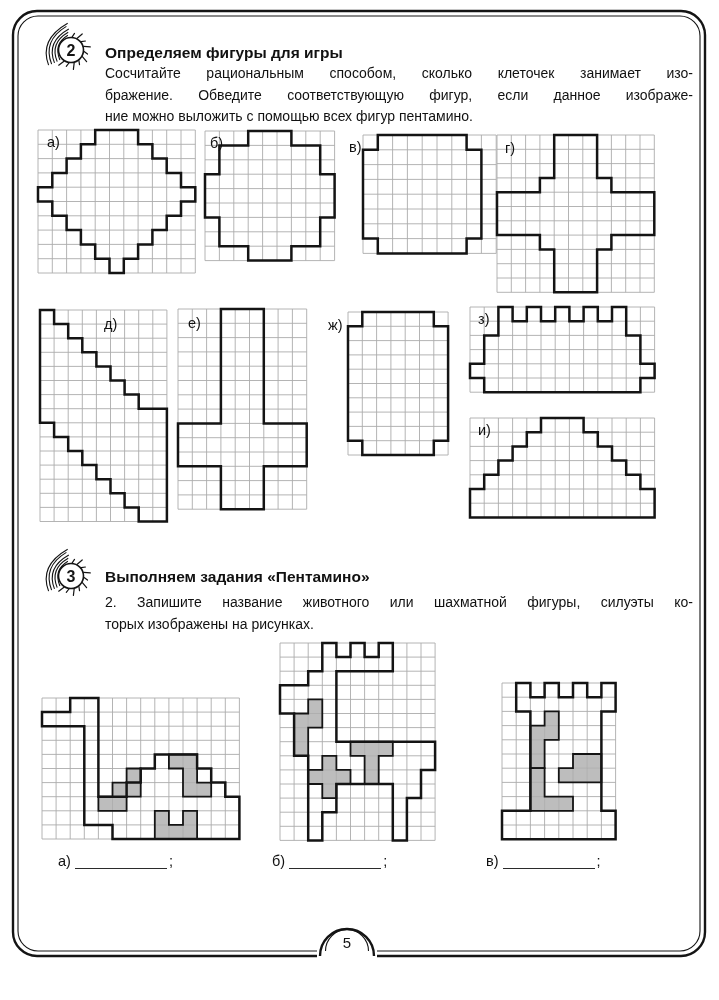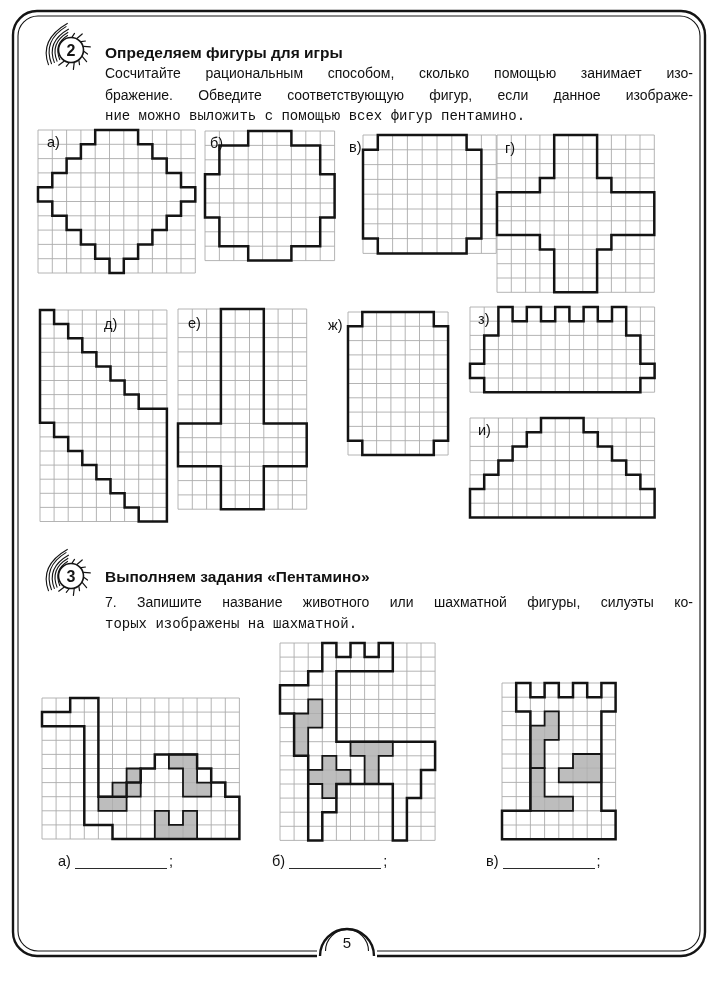--- a/index.html
+++ b/index.html
@@ -3,21 +3,21 @@
 <meta charset="utf-8">
 <style>
   html,body{margin:0;padding:0;background:#fff;}
   .page{position:relative;width:719px;height:1000px;background:#fff;overflow:hidden;
         font-family:"Liberation Sans","DejaVu Sans",sans-serif;color:#111;}
   .frame{position:absolute;left:0;top:0;}
   .badge{position:absolute;width:66px;height:58px;}
   .sec-title{position:absolute;left:105px;font-size:15.5px;font-weight:bold;white-space:nowrap;}
   .para{position:absolute;left:105px;width:588px;font-size:14px;line-height:21.5px;}
   .para .jl{text-align:justify;text-align-last:justify;}
-  .para .ll{text-align:left;font-family:Liberation Mono, monospace;}
+  .para .ll{text-align:left;}
   .fig{position:absolute;}
   .fig svg{display:block;}
   .figlabel{position:absolute;font-size:14.5px;color:#111;background:rgba(255,255,255,0);}
   .answers{position:absolute;left:0;top:853px;width:719px;height:24px;font-size:14.5px;}
   .ans{position:absolute;top:0;white-space:nowrap;}
   .ans .line{display:inline-block;width:92px;height:15px;margin:0 2px 0 4px;
              border-bottom:1.6px solid #2b2b2b;vertical-align:bottom;}
   .pgnum{font-size:15px;font-family:"Liberation Sans","DejaVu Sans",sans-serif;}
 </style>
 </head>
@@ -48,21 +48,21 @@
         <path d="M52.4 34.6 L56.6 39.7" stroke="#141414" stroke-width="1.2" stroke-linecap="round"></path>
         <path d="M48.9 38.5 L49.5 42.7" stroke="#141414" stroke-width="1.2" stroke-linecap="round"></path>
         <path d="M44.2 40.8 L43.4 47.4" stroke="#141414" stroke-width="1.2" stroke-linecap="round"></path>
         <path d="M38.9 41.0 L36.3 44.3" stroke="#141414" stroke-width="1.2" stroke-linecap="round"></path>
         <path d="M34.0 39.2 L28.7 43.2" stroke="#141414" stroke-width="1.2" stroke-linecap="round"></path>
         <circle cx="41" cy="28" r="12.5" fill="#fff" stroke="#141414" stroke-width="1.6"></circle>
         <text x="41" y="33.5" text-anchor="middle" font-size="16" font-weight="bold" fill="#141414" font-family="'Liberation Sans','DejaVu Sans',sans-serif">2</text>
       </svg></div>
   <div class="sec-title" style="top:44px;">Определяем фигуры для игры</div>
   <div class="para" style="top:63px;" id="para2">
-      <div class="jl">Сосчитайте рациональным способом, сколько помощью занимает изо-</div>
+      <div class="jl">Сосчитайте рациональным способом, сколько клеточек занимает изо-</div>
       <div class="jl">бражение. Обведите соответствующую фигур, если данное изображе-</div>
       <div class="ll">ние можно выложить с помощью всех фигур пентамино.</div>
     </div>
 
   <div class="badge" style="left:30px;top:548px;" id="badge3"><svg width="66" height="58" viewBox="0 0 66 58">
         <path d="M37.9 13.3 Q23.2 22.2 29.9 38.0" fill="none" stroke="#141414" stroke-width="1.1"></path>
         <path d="M38.2 10.2 Q19.6 21.0 27.2 39.6" fill="none" stroke="#141414" stroke-width="1.1"></path>
         <path d="M38.8 7.1 Q16.0 19.9 24.5 40.9" fill="none" stroke="#141414" stroke-width="1.1"></path>
         <path d="M36.4 4.4 Q12.5 18.7 21.6 42.1" fill="none" stroke="#141414" stroke-width="1.1"></path>
         <path d="M37.7 1.2 Q8.9 17.6 18.6 43.1" fill="none" stroke="#141414" stroke-width="1.1"></path>
@@ -74,22 +74,22 @@
         <path d="M52.4 34.6 L56.6 39.7" stroke="#141414" stroke-width="1.2" stroke-linecap="round"></path>
         <path d="M48.9 38.5 L49.5 42.7" stroke="#141414" stroke-width="1.2" stroke-linecap="round"></path>
         <path d="M44.2 40.8 L43.4 47.4" stroke="#141414" stroke-width="1.2" stroke-linecap="round"></path>
         <path d="M38.9 41.0 L36.3 44.3" stroke="#141414" stroke-width="1.2" stroke-linecap="round"></path>
         <path d="M34.0 39.2 L28.7 43.2" stroke="#141414" stroke-width="1.2" stroke-linecap="round"></path>
         <circle cx="41" cy="28" r="12.5" fill="#fff" stroke="#141414" stroke-width="1.6"></circle>
         <text x="41" y="33.5" text-anchor="middle" font-size="16" font-weight="bold" fill="#141414" font-family="'Liberation Sans','DejaVu Sans',sans-serif">3</text>
       </svg></div>
   <div class="sec-title" style="top:568px;text-align:right;">Выполняем задания «Пентамино»</div>
   <div class="para" style="top:592px;" id="para3">
-      <div class="jl">7. Запишите название животного или шахматной фигуры, силуэты ко-</div>
-      <div class="ll">торых изображены на шахматной.</div>
+      <div class="jl">2. Запишите название животного или шахматной фигуры, силуэты ко-</div>
+      <div class="ll">торых изображены на рисунках.</div>
     </div>
 
   <div id="figures">
       <div class="fig" style="left: 35px; top: 127px;">
         <svg width="163" height="149">
           <g transform="translate(3,3)">
             <path d="M0.0 0V143.0M14.3 0V143.0M28.6 0V143.0M42.9 0V143.0M57.2 0V143.0M71.5 0V143.0M85.8 0V143.0M100.1 0V143.0M114.4 0V143.0M128.7 0V143.0M143.0 0V143.0M157.3 0V143.0M0 0.0H157.3M0 14.3H157.3M0 28.6H157.3M0 42.9H157.3M0 57.2H157.3M0 71.5H157.3M0 85.8H157.3M0 100.1H157.3M0 114.4H157.3M0 128.7H157.3M0 143.0H157.3" fill="none" stroke="#ababab" stroke-width="0.9"></path>
             <path d="M57.2 0V14.3M57.2 0H71.5M71.5 0H85.8M100.10000000000001 0V14.3M85.80000000000001 0H100.10000000000001M42.900000000000006 14.3V28.6M42.900000000000006 14.3H57.2M114.4 14.3V28.6M100.10000000000001 14.3H114.4M28.6 28.6V42.900000000000006M28.6 28.6H42.900000000000006M128.70000000000002 28.6V42.900000000000006M114.4 28.6H128.70000000000002M14.3 42.900000000000006V57.2M14.3 42.900000000000006H28.6M143.00000000000003 42.900000000000006V57.2M128.70000000000002 42.900000000000006H143.00000000000003M0 57.2V71.5M0 57.2H14.3M0 71.5H14.3M157.3 57.2V71.5M143 57.2H157.3M143 71.5H157.3M14.3 71.5V85.8M14.3 85.8H28.6M143.00000000000003 71.5V85.8M128.70000000000002 85.8H143.00000000000003M28.6 85.80000000000001V100.10000000000001M28.6 100.10000000000001H42.900000000000006M128.70000000000002 85.80000000000001V100.10000000000001M114.4 100.10000000000001H128.70000000000002M42.900000000000006 100.10000000000001V114.4M42.900000000000006 114.4H57.2M114.4 100.10000000000001V114.4M100.10000000000001 114.4H114.4M57.2 114.4V128.70000000000002M57.2 128.70000000000002H71.5M100.10000000000001 114.4V128.70000000000002M85.80000000000001 128.70000000000002H100.10000000000001M71.5 128.70000000000002V143.00000000000003M85.8 128.70000000000002V143.00000000000003M71.5 143.00000000000003H85.8" fill="none" stroke="#141414" stroke-width="2.5" stroke-linecap="square"></path>
           </g>
         </svg>

